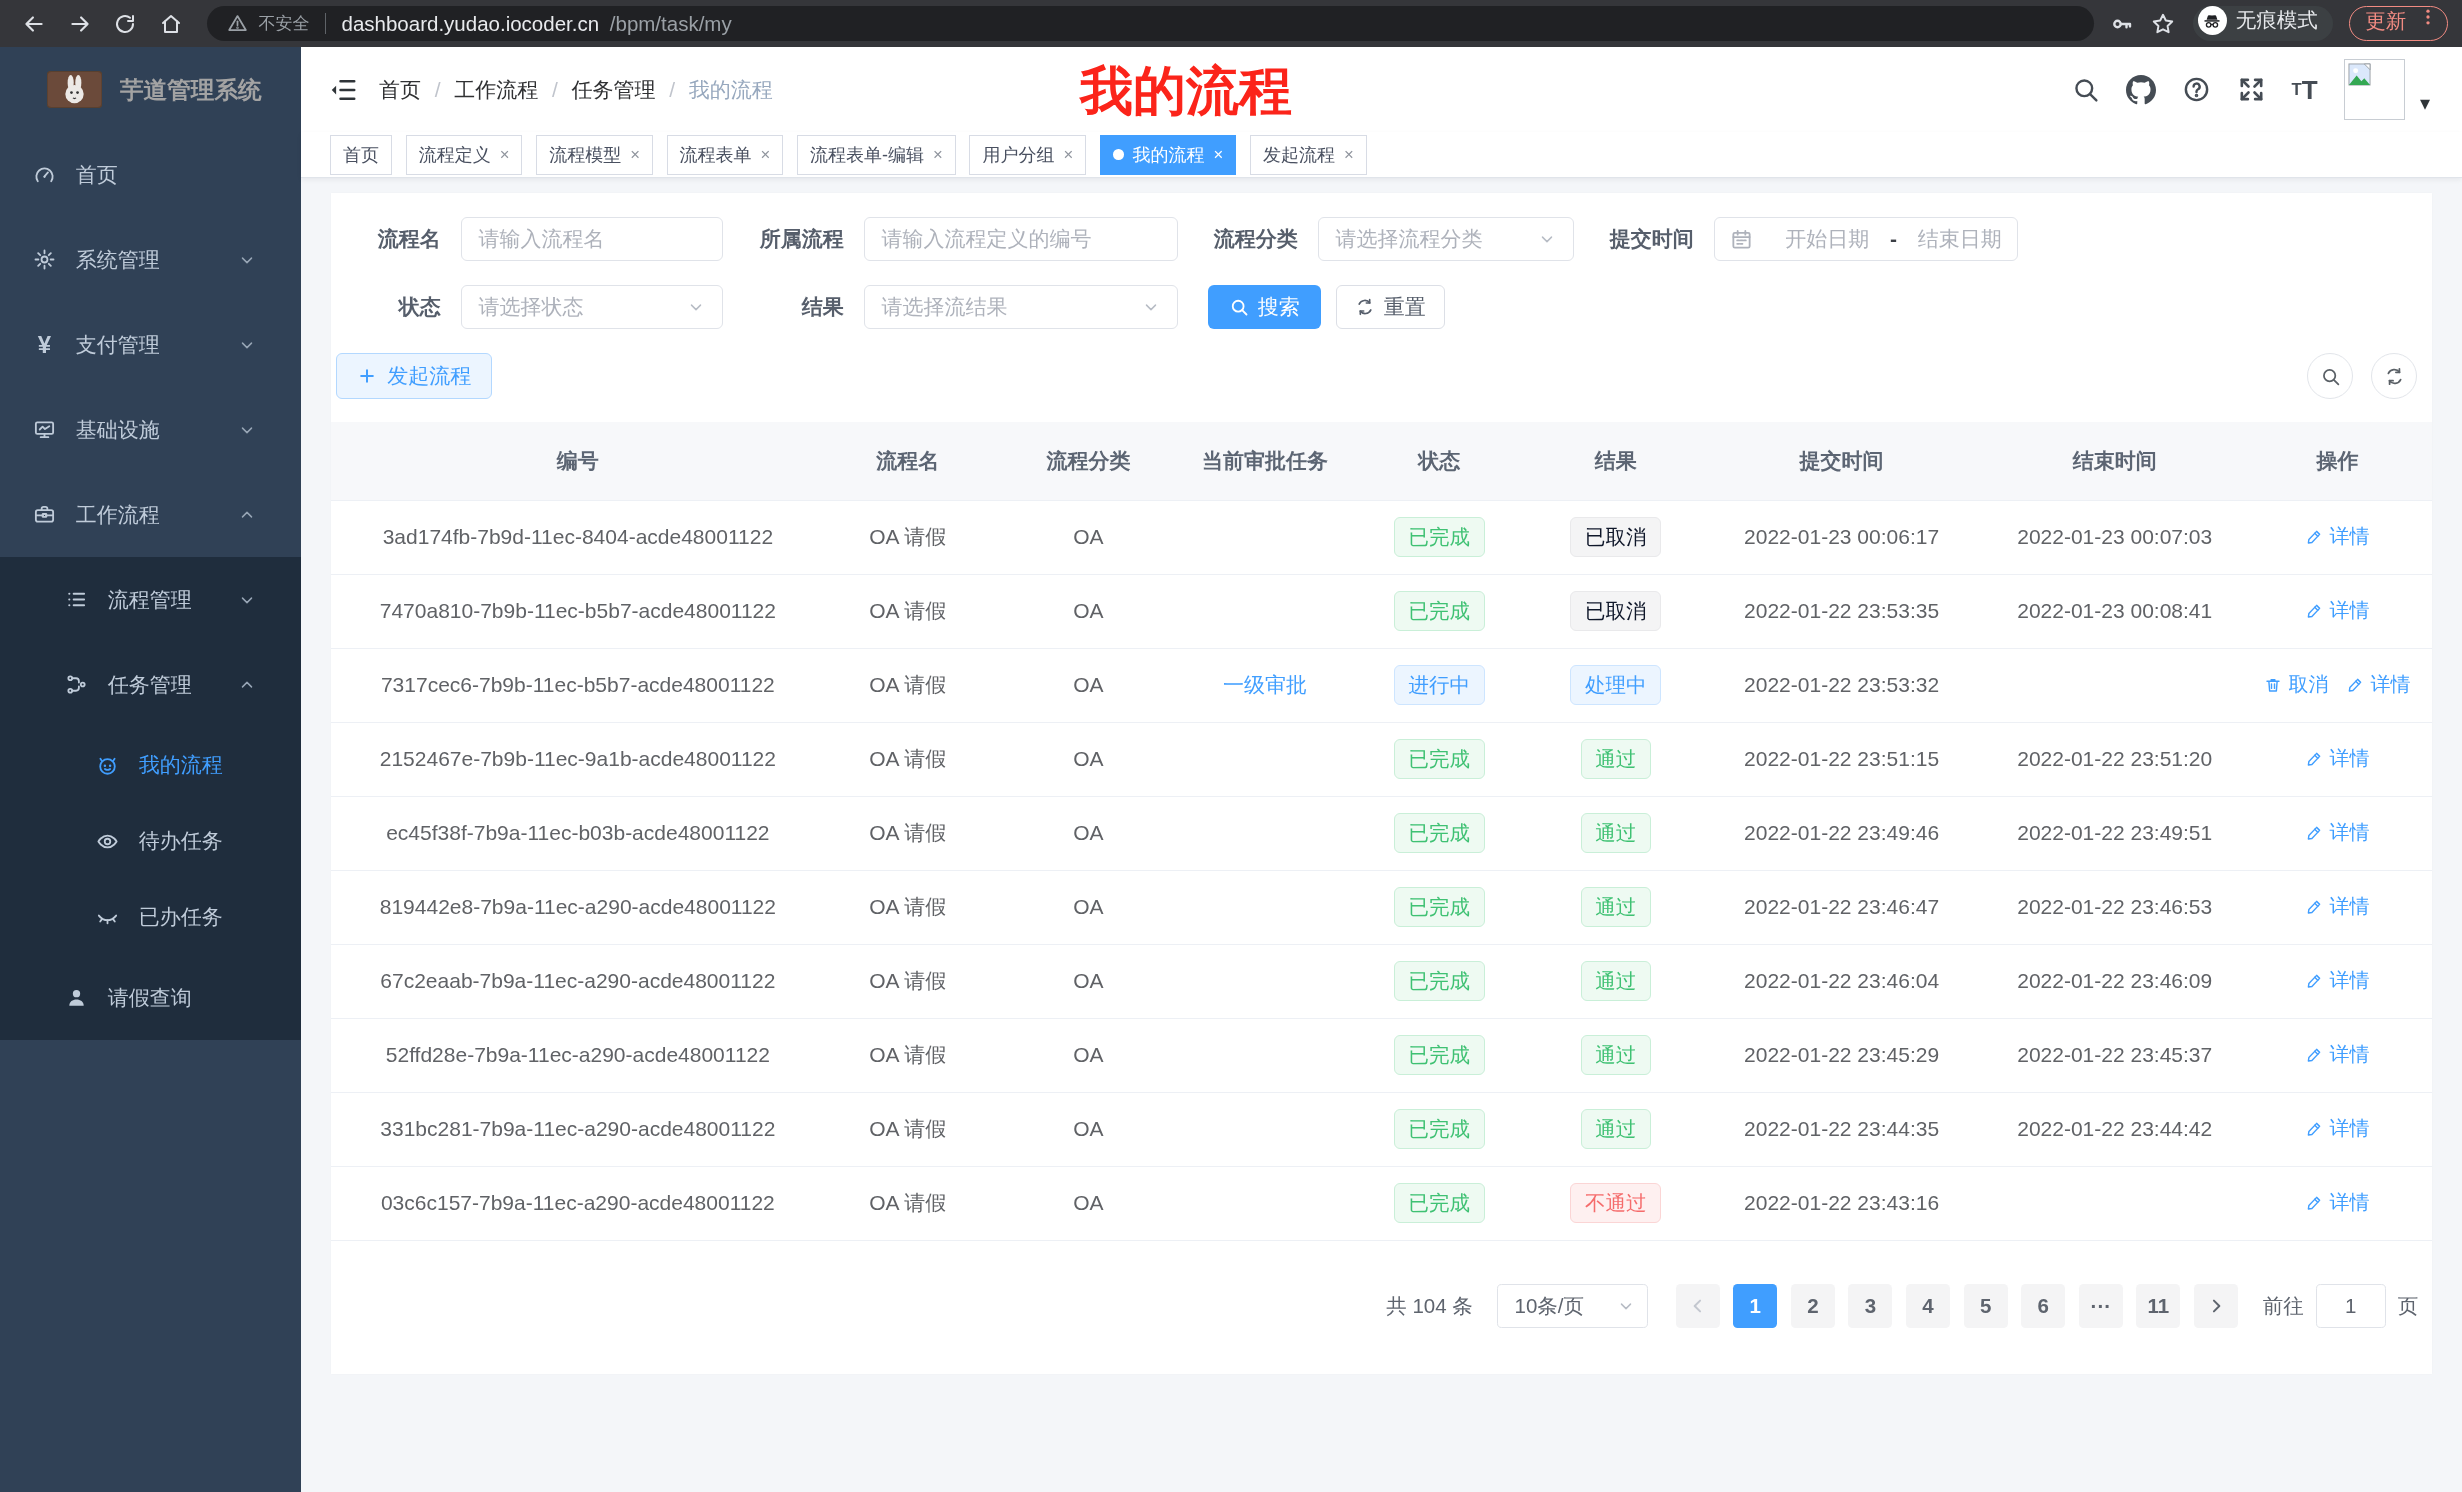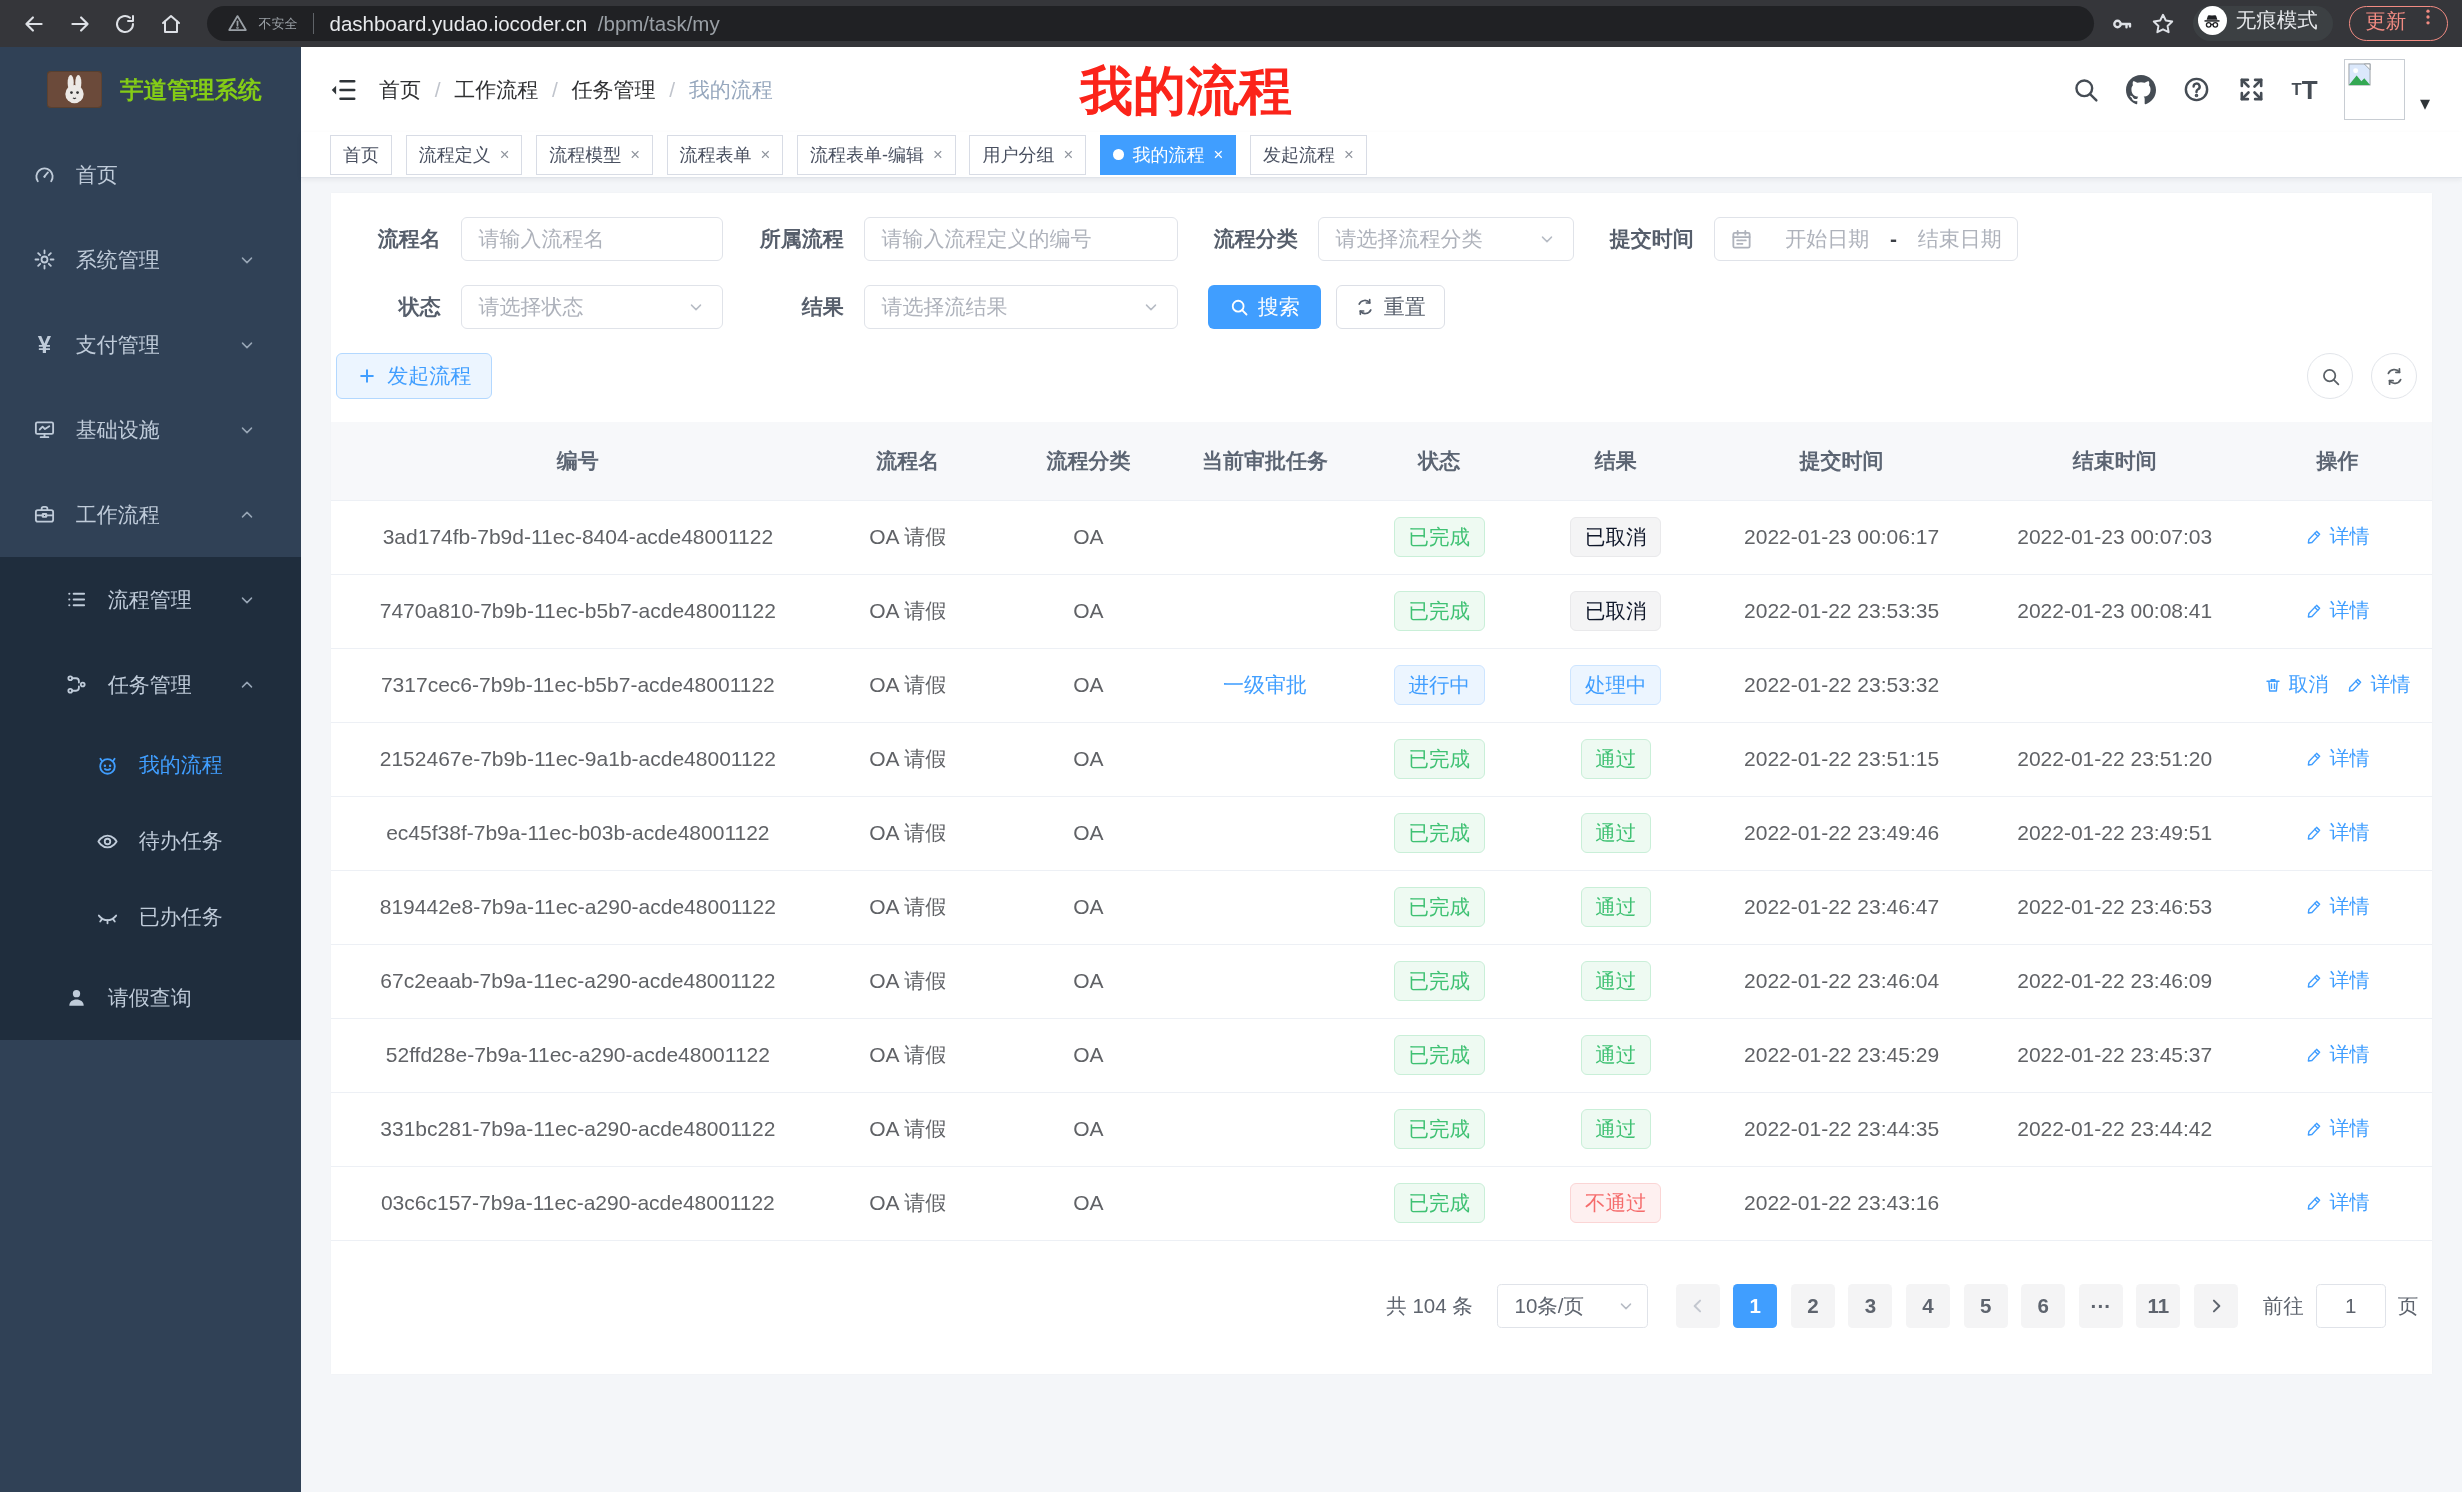--- a/index.html
+++ b/index.html
@@ -5,34 +5,34 @@
   *{box-sizing:border-box;margin:0;padding:0}
   html,body{width:2462px;height:1493px}
   body{font-family:"Liberation Sans","DejaVu Sans",sans-serif;font-size:21px;color:#606266;background:#f4f6f9;overflow:hidden}
   .icn{display:inline-flex;align-items:center;justify-content:center;line-height:0}
   .icn svg{display:block}
 
   
   .chrome{height:47px;background:#35363a;display:flex;align-items:center;padding:0 13.7px;gap:4.6px}
   .navbtn{width:41px;height:41px;border-radius:50%;display:flex;align-items:center;justify-content:center;color:#dee1e6;flex-shrink:0}
   .addr{flex:1;height:35px;background:#202124;border-radius:17.5px;display:flex;align-items:center;padding:0 20px;gap:10.7px;margin:0 10.7px;min-width:0}
-  .addr .sec{color:#9aa0a6;font-size:13px;white-space:nowrap}
+  .addr .sec{color:#9aa0a6;font-size:17px;white-space:nowrap}
   .addr .vsep{width:1.5px;height:21px;background:#5f6368;margin:0 4.6px}
   .addr .host{color:#e8eaed;font-size:20.5px;white-space:nowrap}
   .addr .path{color:#9aa0a6;font-size:20.5px;white-space:nowrap}
   .chrome-right{display:flex;align-items:center;gap:16.7px;flex-shrink:0;color:#dee1e6}
   .incog{height:35px;background:#3c4043;border-radius:17.5px;display:flex;align-items:flex-start;gap:9px;padding:0 15px 0 4.6px;color:#e8eaed;font-size:20.5px}
   .incog-circle{width:29px;height:29px;border-radius:50%;background:#fff;color:#202124;display:flex;align-items:center;justify-content:center}
   .update-pill{height:35px;border:1.5px solid #f28b82;border-radius:17.5px;color:#f28b82;display:flex;align-items:flex-start;gap:12px;padding:0 9px 0 15px;font-size:20.5px}
 
   
   .app{display:flex;height:1446px}
   .sidebar{width:301px;background:#304156;color:#bfcbd9;flex-shrink:0;overflow:hidden}
   .logo-row{height:85px;display:flex;align-items:center;padding-left:47px;gap:18px;cursor:pointer}
-  .logo-title{color:#84cc16;font-size:23.6px;font-weight:700;white-space:nowrap}
+  .logo-title{color:#a3a3a3;font-size:23.6px;font-weight:700;white-space:nowrap}
   .menu-item{height:85px;display:flex;align-items:center;padding-right:23px;font-size:21px;cursor:pointer;white-space:nowrap}
   .menu-item .icn{width:35px;margin-right:13.7px;flex-shrink:0}
   .menu-item .arrow{margin-left:auto;color:#97a5b5}
   .lvl0{padding-left:27px}
   .lvl1{padding-left:59px}
   .lvl2{padding-left:90px;height:76px}
   .sub-block{background:#1f2d3d}
   .menu-item.active{color:#409eff}
   .main{flex:1;display:flex;flex-direction:column;position:relative;min-width:0}
 

